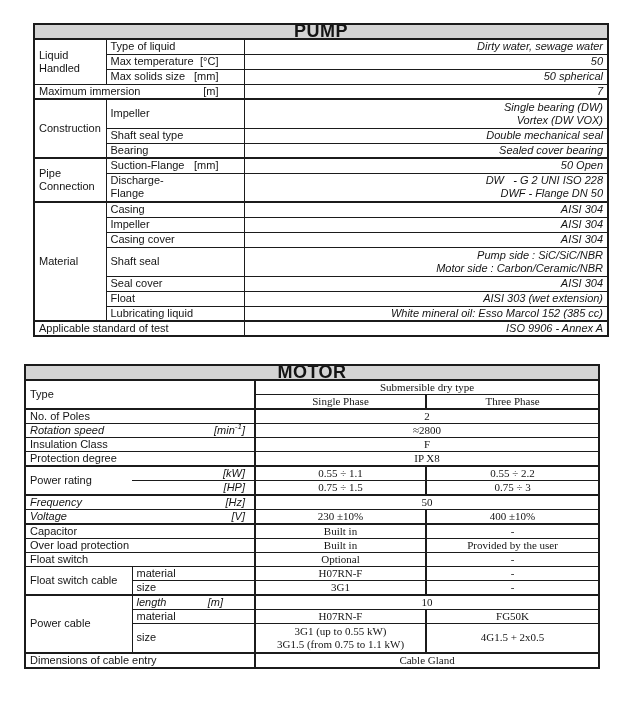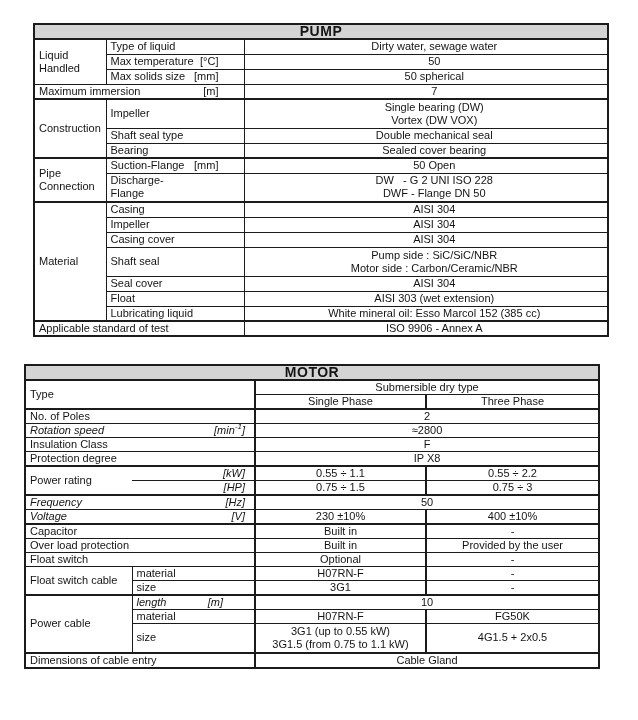--- a/index.html
+++ b/index.html
@@ -24,41 +24,41 @@
   table.spec td{
     border:1px solid var(--border);
     padding:0 4px;
     vertical-align:middle;
     overflow:hidden;
   }
   td.title{
     background:var(--header-bg);
     text-align:center;
     font-weight:bold;
-    font-size:14px;
+    font-size:18px;
     letter-spacing:.5px;
     padding:2px 0;
   }
   tr.t{height:22px;}
   table.pump tr{height:15px;}
   table.motor tr{height:14px;}
   table.spec tr.d{height:29px;}
   table.motor tr.half{height:13px;}
 
   .bb2{border-bottom-width:2px !important;}
-  .bl2{border-left-width:2px !important;}
+  .bl2{border-left-width:2px !important;font-family:Liberation Serif, serif;}
   .no-r{border-right-style:hidden !important;}
 
   
   .lu{display:flex;justify-content:space-between;align-items:center;}
   table.pump .lu{padding-right:21px;}
   table.motor .lu{padding-right:5px;font-style:italic;}
   table.motor .lu.len{padding-right:27px;}
 
-  table.pump td.val{padding-left:21px;text-align:center;}
+  table.pump td.val{padding-left:21px;text-align:right;font-style:italic;}
   table.motor td.cval{text-align:center;padding:0 2px;}
   td.grp{vertical-align:middle;}
   .two-line div{line-height:13px;}
   sup{font-size:8px;line-height:0;}
 </style>
 </head>
 <body>
 
 <div class="sheet">
 

